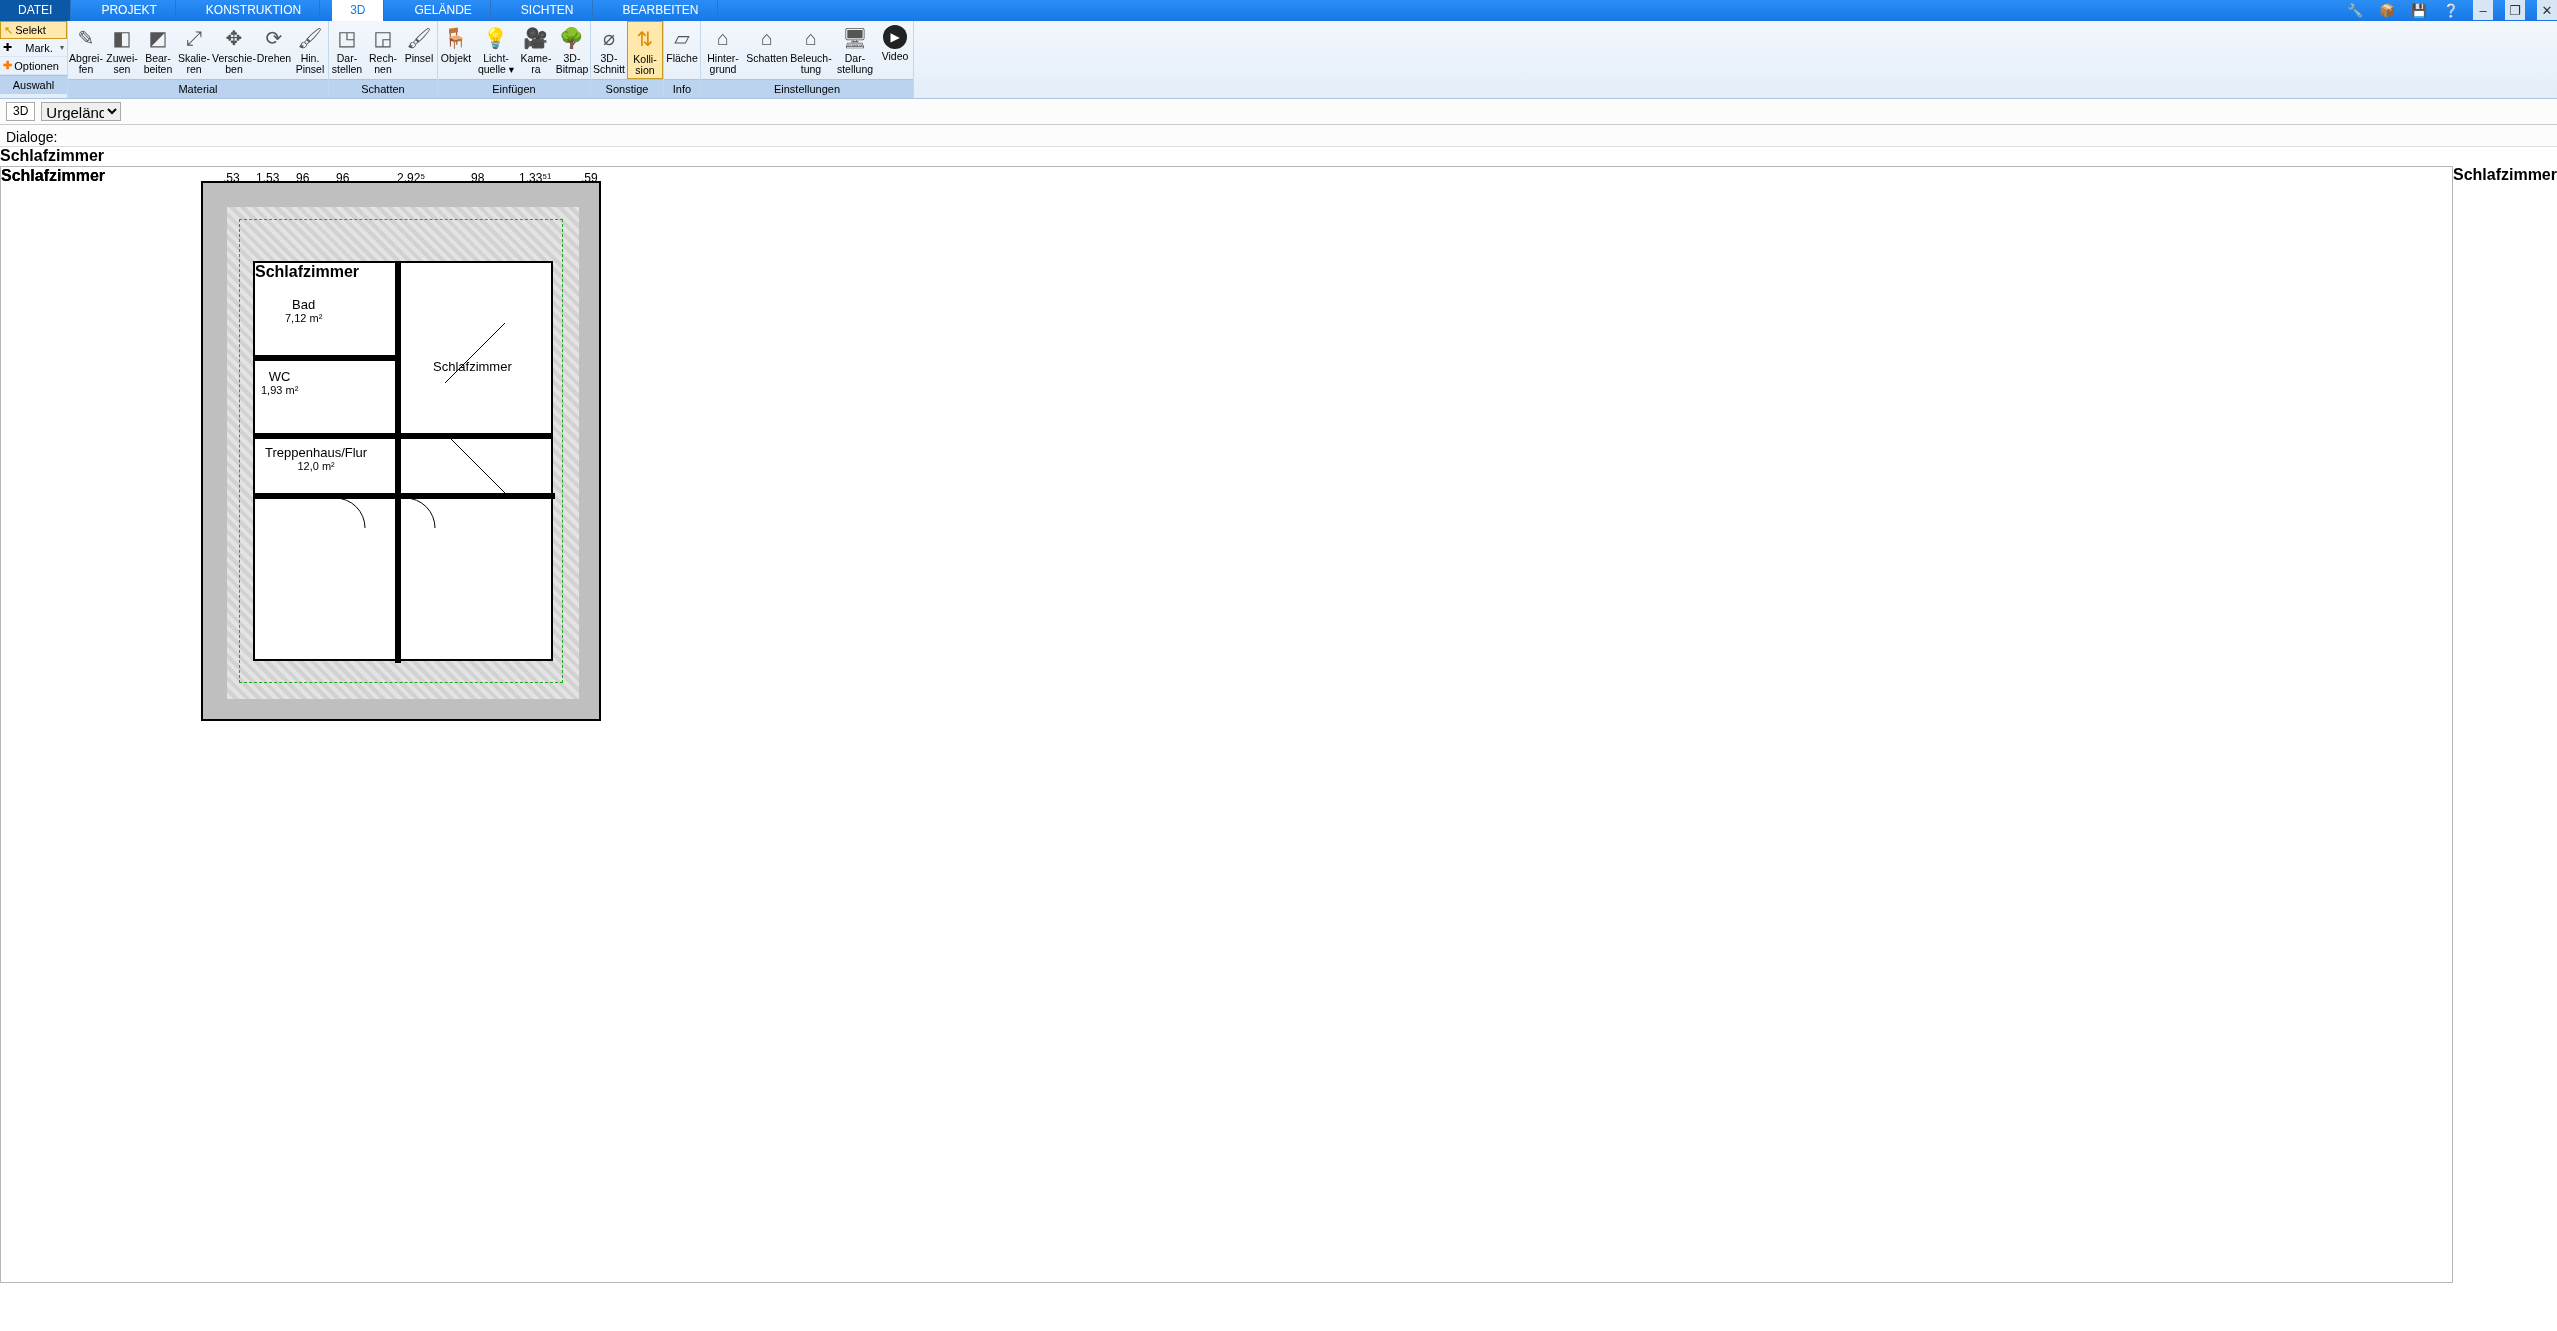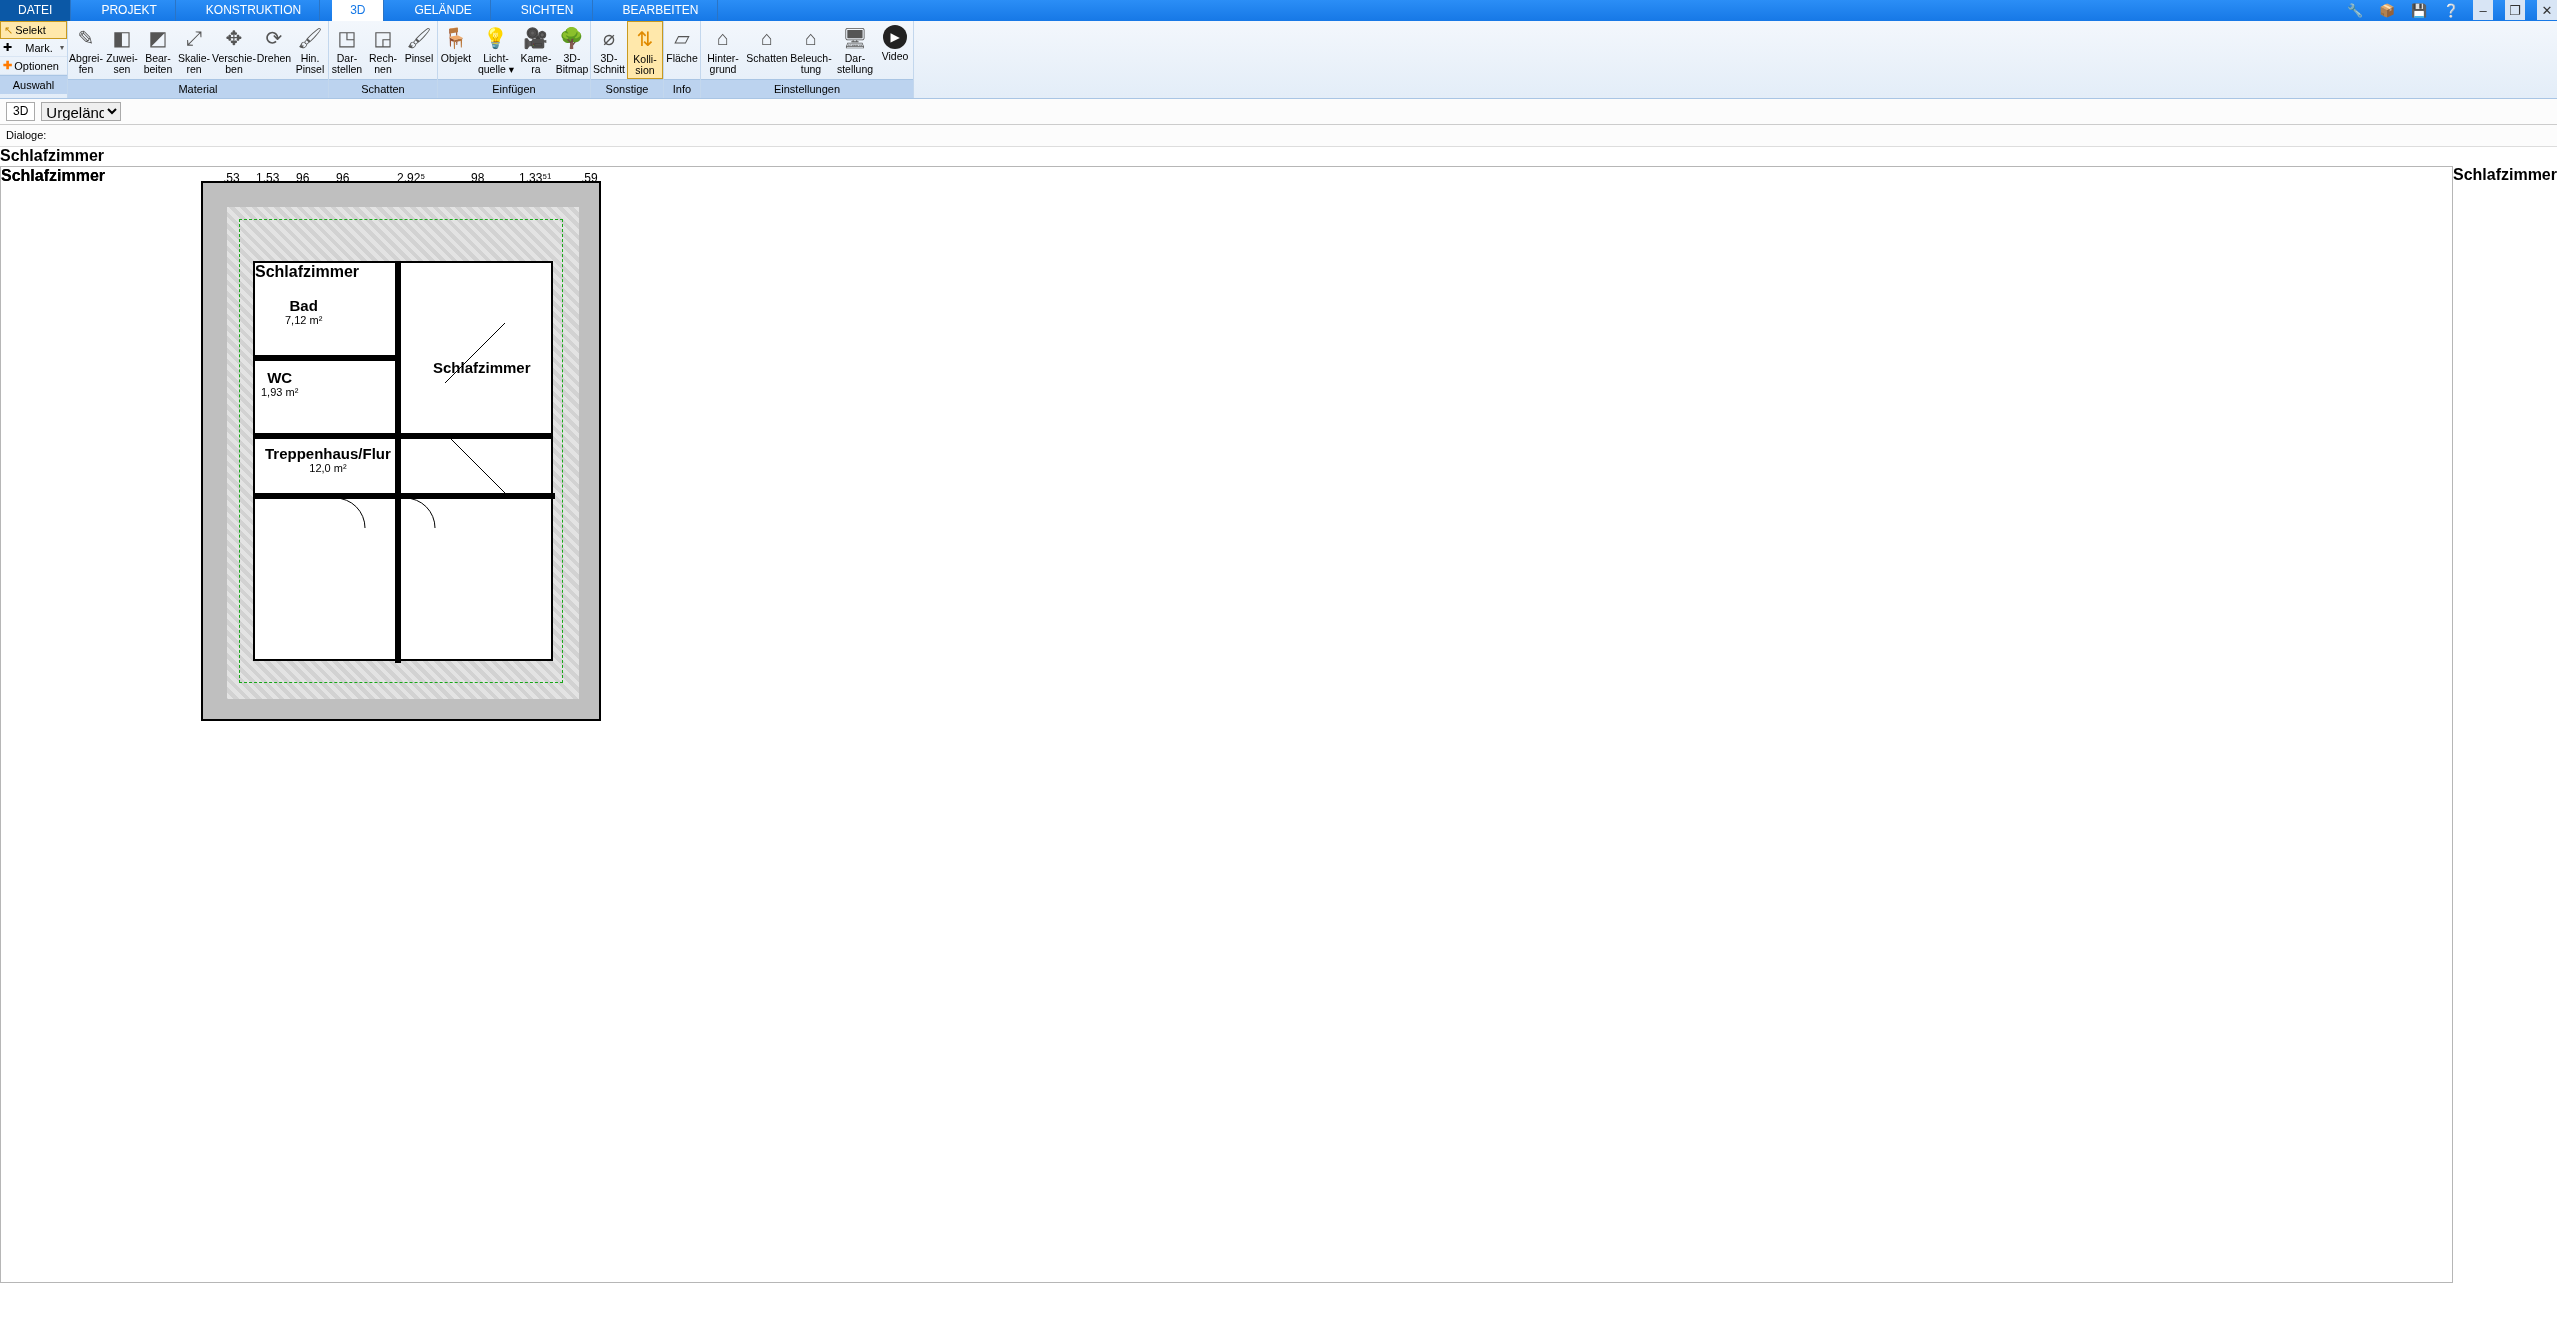--- a/index.html
+++ b/index.html
@@ -32,40 +32,40 @@
 .btn .lbl { margin-top:2px; height:24px; }
 .btn.wide { width:44px; }
 .btn.active { background:#ffe8ab; border:1px solid #c99a1f; }
 .btn.video .ico { background:#222; border-radius:50%; color:#fff; width:24px; height:24px; font-size:12px; }
 
 
 .tbar2 { height:26px; border-bottom:1px solid #ccc; display:flex; align-items:center; font-size:12px; padding-left:6px; gap:6px; background:#fcfcfc; }
 .tbar2 select, .tbar2 input { font-size:15px; height:19px; border:1px solid #aaa; }
 .tbar2 .label3d { border:1px solid #aaa; padding:0 6px; height:19px; line-height:17px; background:#fff; }
 
-.dlg { height:22px; border-bottom:1px solid #ddd; font-size:11px; padding:4px 6px; background:#fcfcfc; }
+.dlg { height:22px; border-bottom:1px solid #ddd; font-size:14px; padding:4px 6px; background:#fcfcfc; }
 
 
 .workspace { position:absolute; top:166px; bottom:48px; left:0; right:0; display:flex; }
 .pane { position:relative; background:#fff; border:1px solid #b6b6b6; overflow:hidden; }
 .pane.left { flex:49; }
 
 
 .plan-wrap { position:absolute; inset:0; }
 .plan-outer { position:absolute; left:200px; top:14px; width:400px; height:540px; border:2px solid #000; background:repeating-linear-gradient(45deg,#e3e3e3 0 4px,#d2d2d2 4px 8px); }
 .plan-outer.hatch::before { content:""; position:absolute; inset:0; background:
   linear-gradient(#bfbfbf,#bfbfbf) 0 0/100% 24px no-repeat,
   linear-gradient(#bfbfbf,#bfbfbf) 0 516px/100% 24px no-repeat,
   linear-gradient(#bfbfbf,#bfbfbf) 0 0/24px 100% no-repeat,
   linear-gradient(#bfbfbf,#bfbfbf) 376px 0/24px 100% no-repeat; }
 .plan-inner { position:absolute; left:50px; top:78px; width:300px; height:400px; background:#fff; border:2px solid #000; }
 .iwall { position:absolute; background:#000; }
 .dash { position:absolute; border:1.5px dashed #18a818; }
 .room { position:absolute; font-size:11px; text-align:center; }
-.room b { font-size:15px; font-weight:700; }
+.room b { font-size:13px; font-weight:400; }
 .dim-row { position:absolute; left:200px; height:18px; font-size:12px; color:#000; }
 .dim-row span { position:absolute; }
 </style>
 </head>
 <body>
 
 
 
 
 <div class="menubar">

